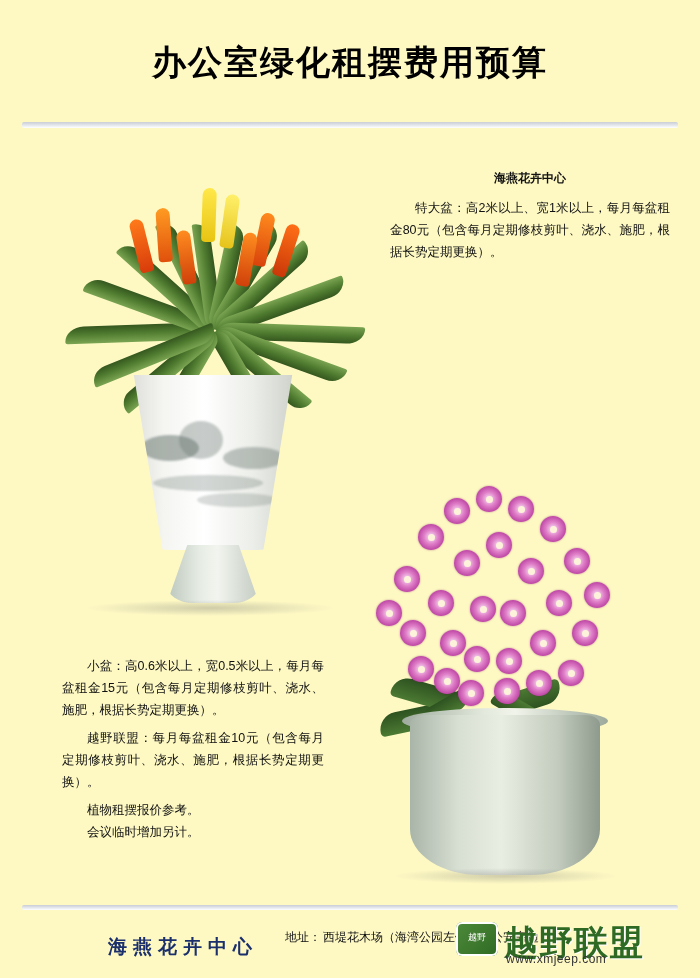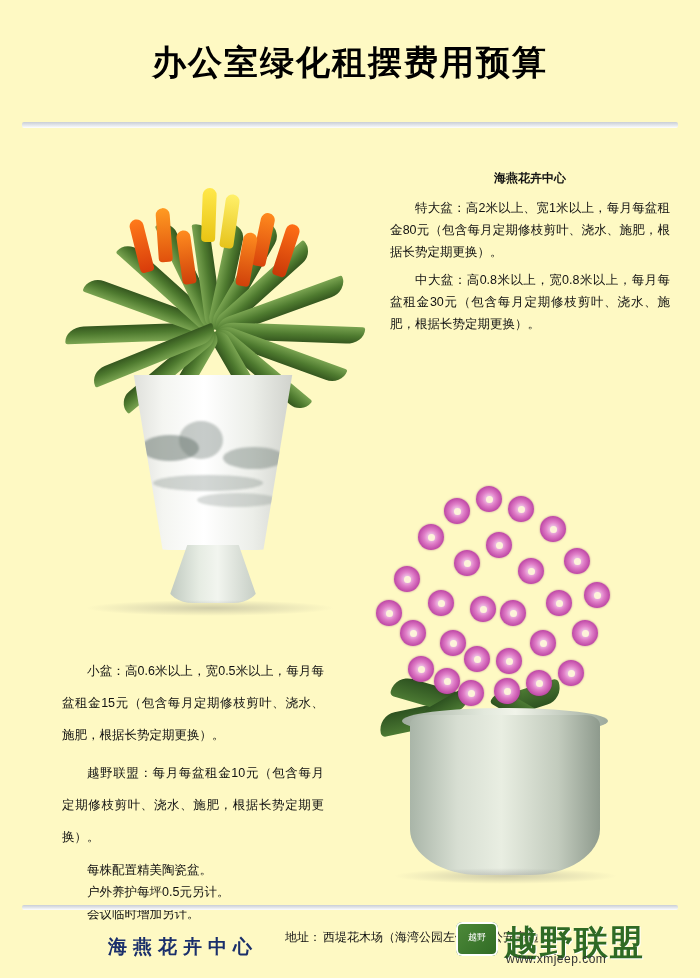--- a/index.html
+++ b/index.html
@@ -83,21 +83,21 @@
 
   
   .left-col {
     position: absolute;
     top: 655px;
     left: 62px;
     width: 262px;
   }
   .left-col .para {
     font-size: 12.5px;
-    line-height: 32px;
+    line-height: 22px;
   }
   .note {
     font-size: 12.5px;
     line-height: 22px;
     text-indent: 2em;
     margin: 0;
   }
 
   
   .plant1 {
@@ -364,23 +364,20 @@
       <div class="vase1-foot"></div>
     </div>
     <div class="vase1-shadow"></div>
   </div>
 
   <div class="right-col">
     <div class="right-sub">海燕花卉中心</div>
 
     <p class="para">
       <b>特大盆</b><span>：高2米以上、宽1米以上，每月每盆租金80元（包含每月定期修枝剪叶、浇水、施肥，根据长势定期更换）。</span>
-    </p>
-    <p class="para">
-      <b>中大盆</b><span>：高0.8米以上，宽0.8米以上，每月每盆租金30元（包含每月定期修枝剪叶、浇水、施肥，根据长势定期更换）。</span>
     </p>
   </div>
 
   <div class="plant2">
     <div class="p2-canopy">
       <div class="o-leaf" style="left:96px; top:232px; transform:rotate(168deg);"></div>
       <div class="o-leaf" style="left:128px; top:240px; transform:rotate(10deg);"></div>
       <div class="o-leaf" style="left:108px; top:222px; transform:rotate(196deg);"></div>
       <div class="o-leaf" style="left:150px; top:228px; transform:rotate(-18deg);"></div>
       <div class="o-leaf" style="left:120px; top:214px; transform:rotate(150deg) scale(.8);"></div>
@@ -420,22 +417,21 @@
     <div class="pot2-shadow"></div>
   </div>
 
   <div class="left-col">
     <p class="para">
       <b>小盆</b><span>：高0.6米以上，宽0.5米以上，每月每盆租金15元（包含每月定期修枝剪叶、浇水、施肥，根据长势定期更换）。</span>
     </p>
     <p class="para">
       <b>越野联盟</b><span>：每月每盆租金10元（包含每月定期修枝剪叶、浇水、施肥，根据长势定期更换）。</span>
     </p>
-    <p class="note">每株配置精美陶瓷盆。</p>
-    <p class="note">户外养护每坪0.5元另计。</p>
+    <p class="note">植物租摆报价参考。</p>
     <p class="note">会议临时增加另计。</p>
   </div>
 
   <div class="footer-rule"></div>
   <div class="footer">
     <div class="brand">海燕花卉中心</div>
     <div class="contact">
       <div class="contact-row">
         <span class="contact-label">地址：</span><span>西堤花木场（海湾公园左侧水上公安旁边）</span>
       </div>

